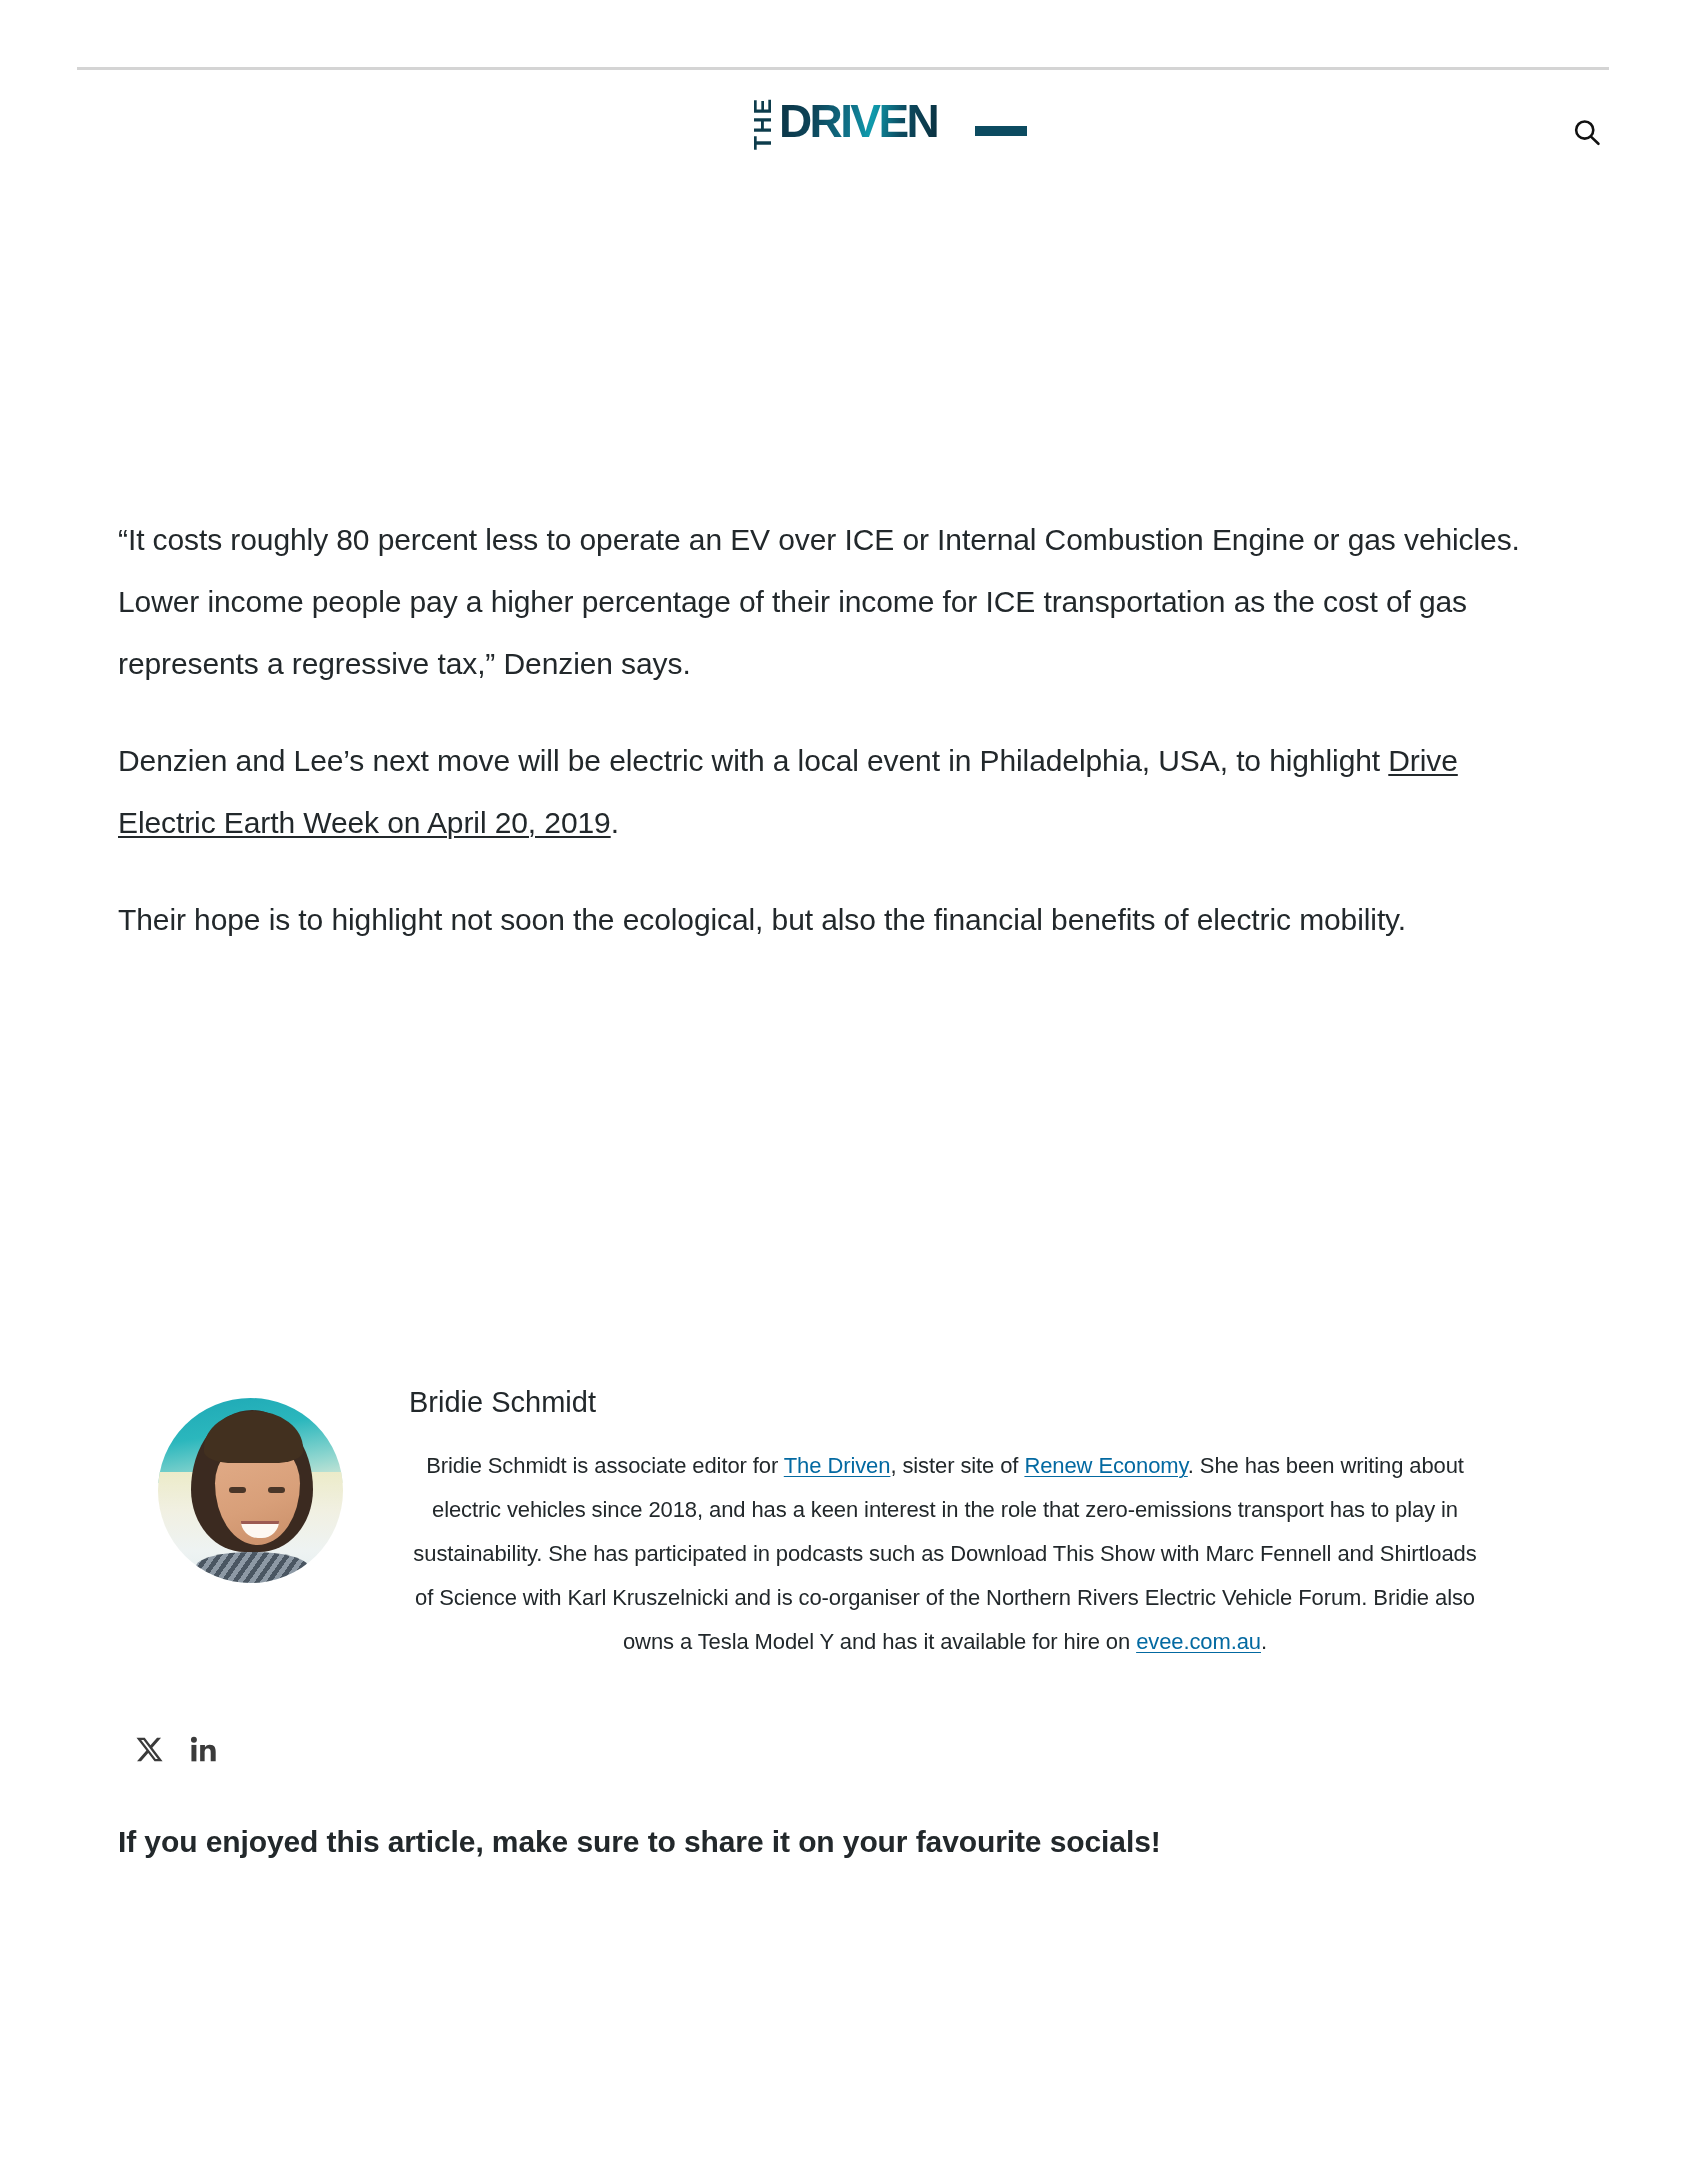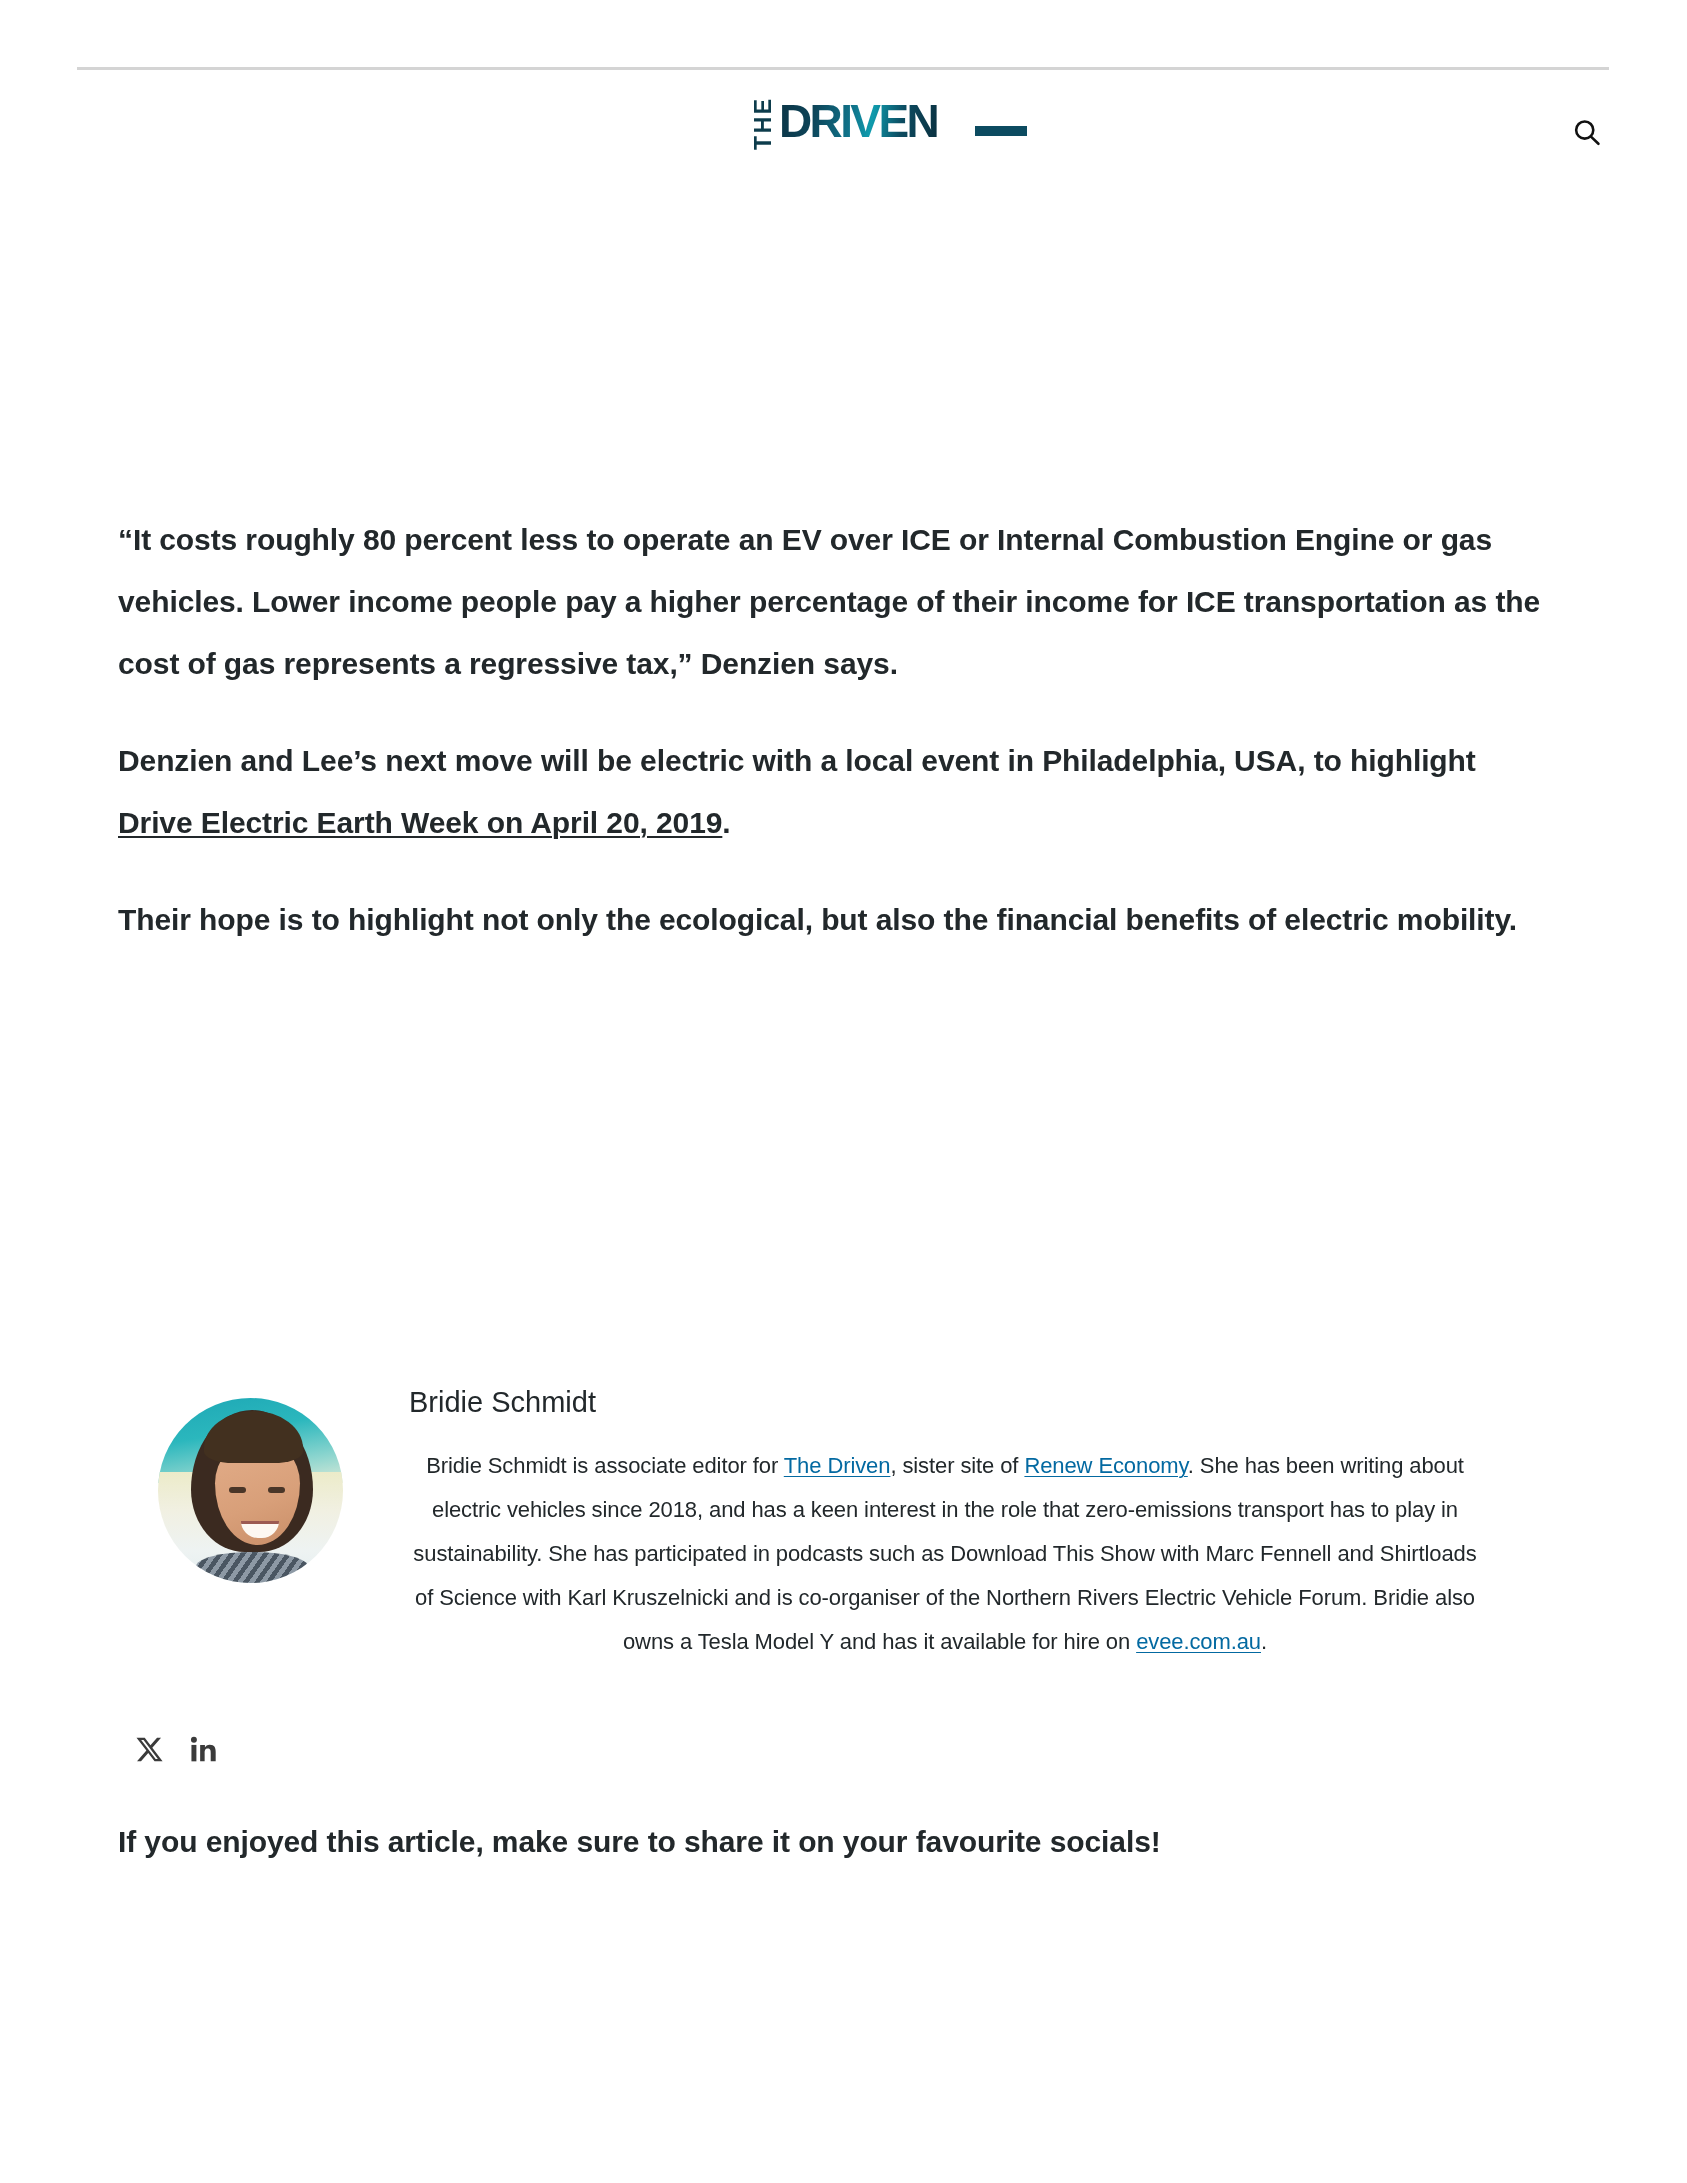--- a/index.html
+++ b/index.html
@@ -100,21 +100,21 @@
   .article {
     position: absolute;
     left: 118px;
     top: 509px;
     width: 1438px;
   }
   .para {
     font-family: "Liberation Sans", sans-serif;
     font-size: 30px;
     line-height: 62px;
-    font-weight: 700;
+    font-weight: 400;
     color: #22282b;
     margin: 0 0 35px 0;
     letter-spacing: -0.1px;
   }
   .para.bold {
     font-weight: 700;
   }
   .para a, .inline-link {
     color: #22282b;
     text-decoration: underline;
@@ -294,21 +294,21 @@
 </header>
 
 <main class="article">
 
   <p class="para">“It costs roughly 80 percent less to operate an EV over ICE or Internal Combustion Engine or gas vehicles. Lower income people pay a higher percentage of their income for ICE transportation as the cost of gas represents a regressive tax,” Denzien says.</p>
 
   <p class="para">
     <span>Denzien and Lee’s next move will be electric with a local event in Philadelphia, USA, to highlight </span><a class="inline-link" href="#">Drive Electric Earth Week on April 20, 2019</a><span>.</span>
   </p>
 
-  <p class="para">Their hope is to highlight not only the ecological, but also the financial benefits of electric mobility.</p>
+  <p class="para">Their hope is to highlight not soon the ecological, but also the financial benefits of electric mobility.</p>
 
 
 </main>
 
 <section class="author-box">
   <div class="author-row">
 
     <div class="avatar">
       <div class="av-sky"></div>
       <div class="av-sand"></div>

